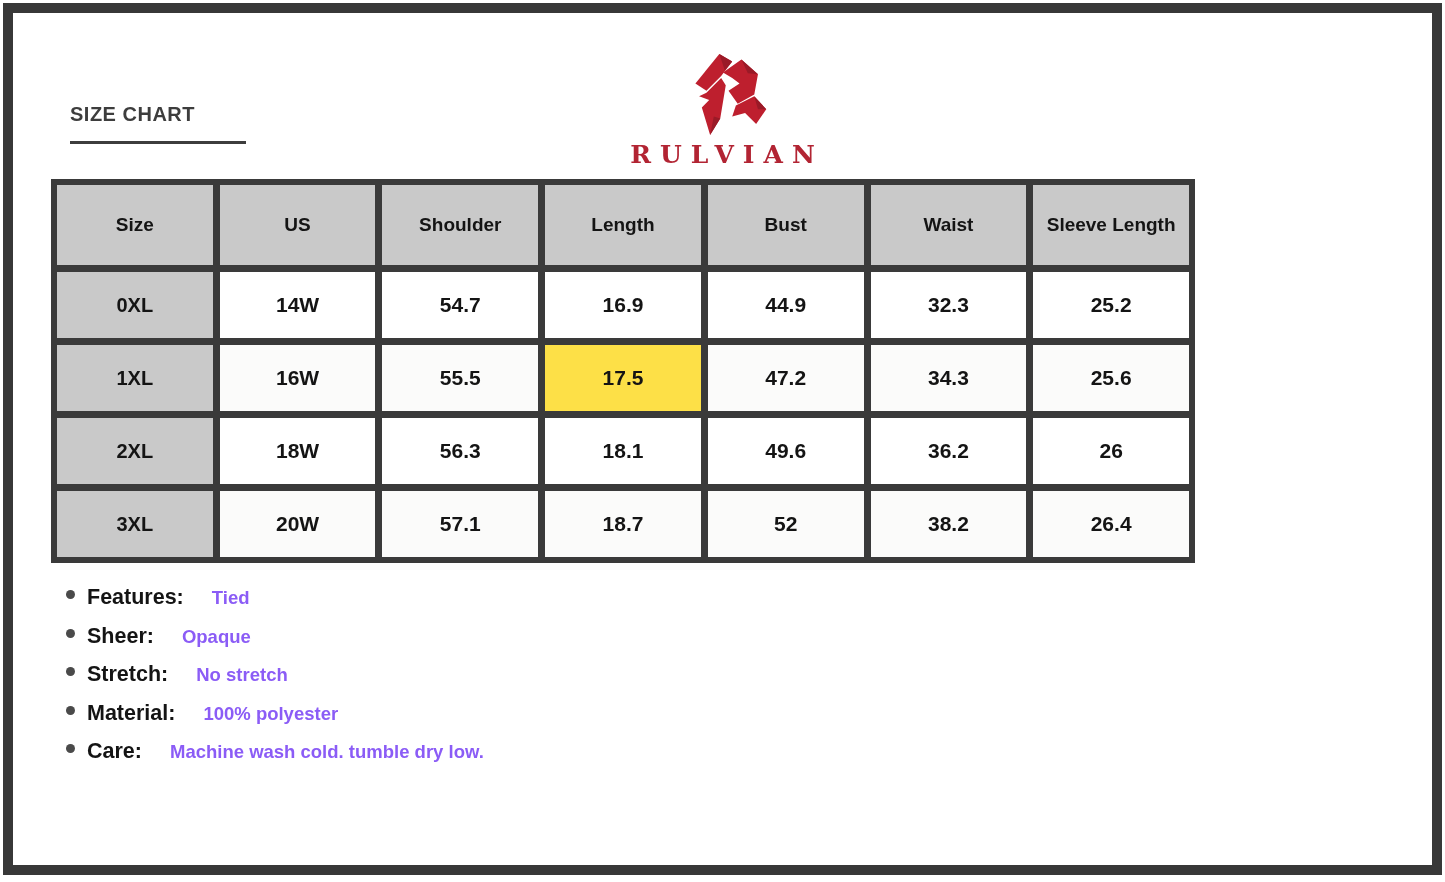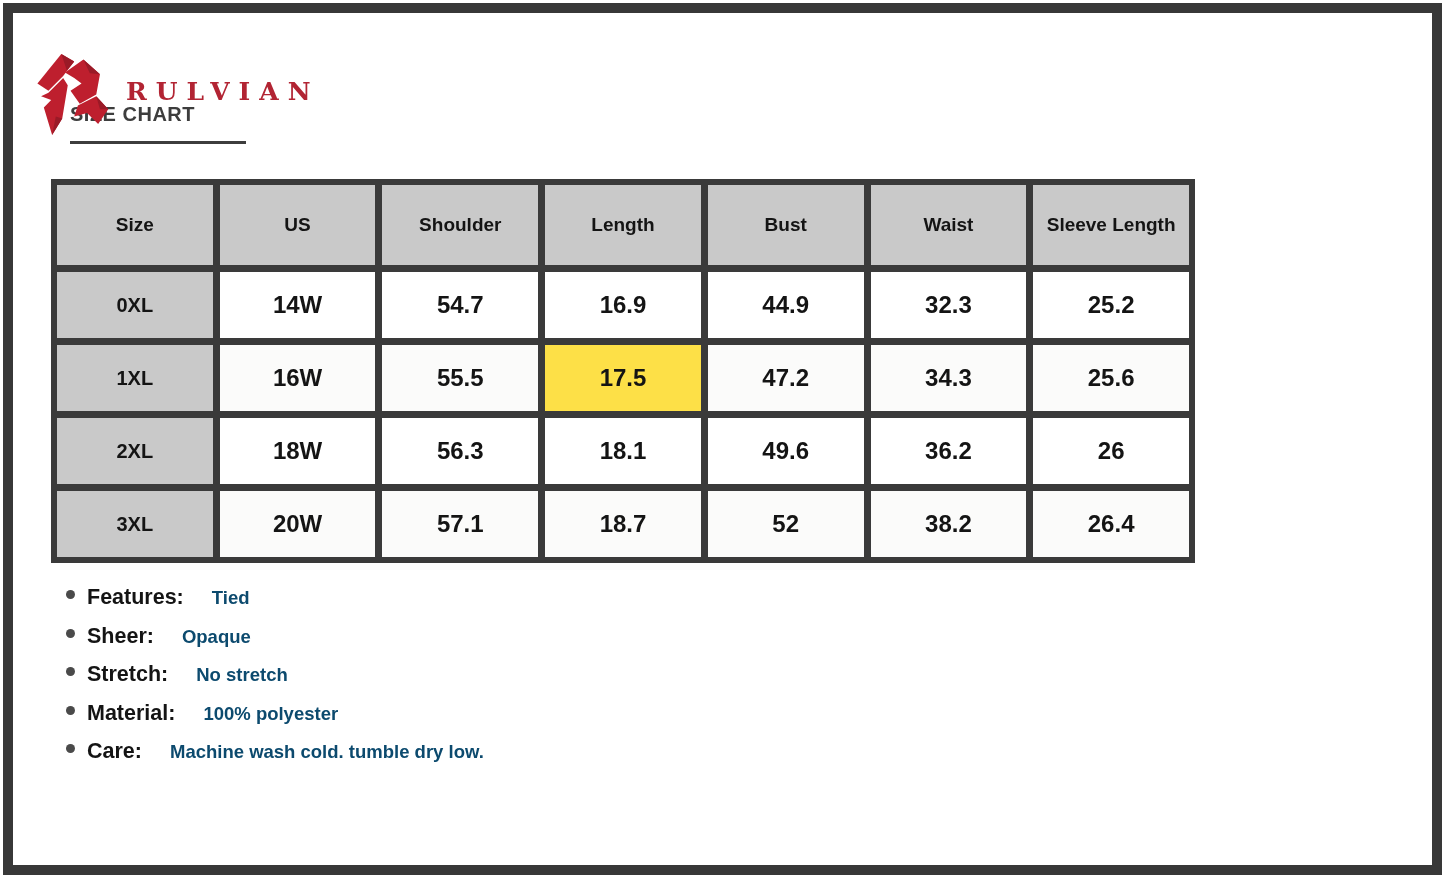--- a/index.html
+++ b/index.html
@@ -24,21 +24,21 @@
     font-size: 20px; font-weight: bold; color: #3d3d3d;
     letter-spacing: 0.5px;
   }
   .title-underline {
     width: 176px; height: 3px; background: #3d3d3d;
     margin-top: 15px;
   }
   
   .brand {
     position: absolute; left: 0; top: 30px; width: 100%;
-    display: flex; flex-direction: row; align-items: center;
+    display: flex; flex-direction: column; align-items: center;
     pointer-events: none;
   }
   .brand-mark { width: 104px; height: 92px; }
   .brand-name {
     margin-top: 5px;
     font-family: "DejaVu Serif", serif;
     font-weight: bold;
     font-size: 25px;
     letter-spacing: 9px;
     color: #b22433;
@@ -55,21 +55,21 @@
     grid-template-rows: 80px 66px 66px 66px 66px;
     gap: 7px;
   }
   .cell {
     display: flex; align-items: center; justify-content: center;
     font-weight: bold; color: #141414;
     background: #ffffff;
   }
   .cell.head { background: #c9c9c9; font-size: 19px; }
   .cell.size-col { background: #c9c9c9; font-size: 20px; }
-  .cell.data { font-size: 24px; }
+  .cell.data { font-size: 21px; }
   
   .details {
     position: absolute; left: 53px; top: 572px;
     list-style: none;
   }
   .detail-item {
     display: flex; align-items: baseline;
     margin-bottom: 13.5px;
   }
   .bullet {
@@ -78,21 +78,21 @@
     margin-right: 12px;
     align-self: center;
     transform: translateY(-3px);
     flex: none;
   }
   .detail-label {
     font-size: 21.5px; font-weight: bold; color: #141414;
     margin-right: 28px;
   }
   .detail-value {
-    font-size: 18.5px; font-weight: bold; color: #0c4a6e;
+    font-size: 18.5px; font-weight: bold; color: #8b5cf6;
   }
 </style>
 </head>
 <body>
 
 <div class="frame">
 
   <div class="title-wrap">
     <div class="page-title">SIZE CHART</div>
     <div class="title-underline"></div>

